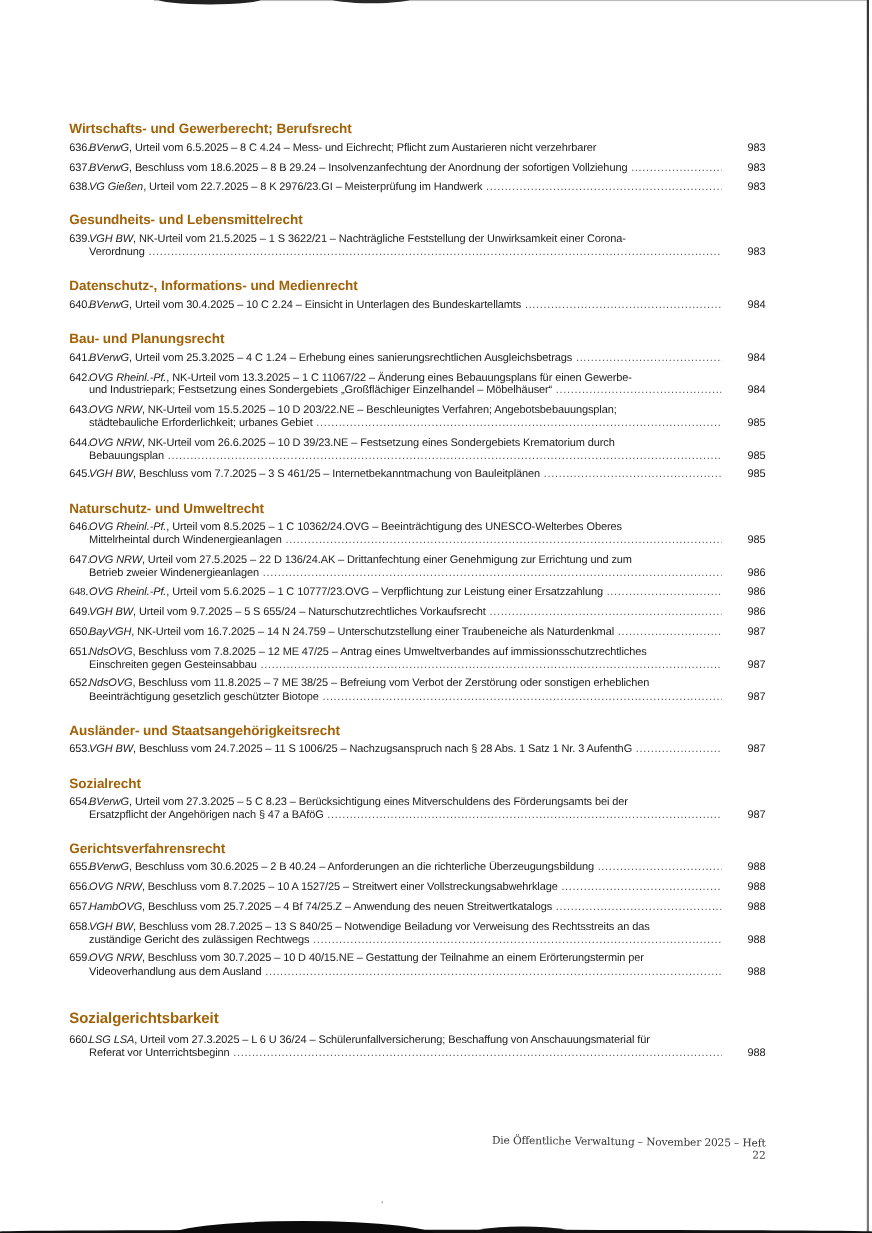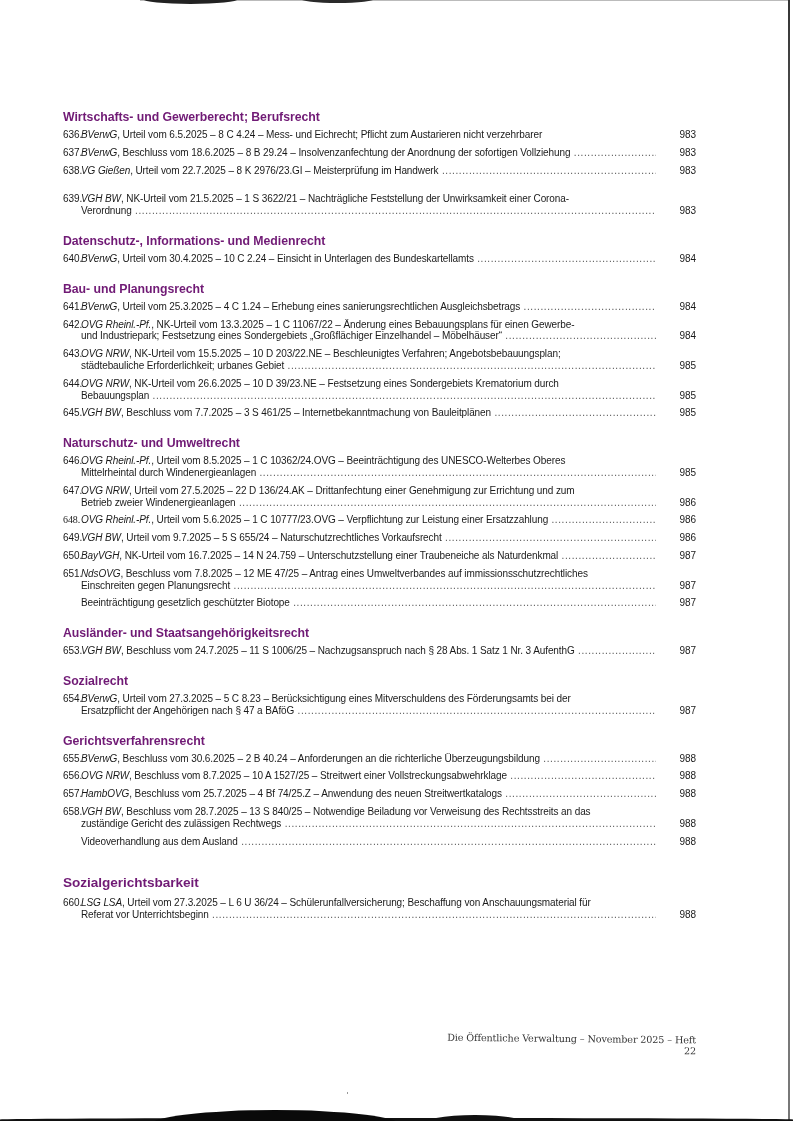--- a/index.html
+++ b/index.html
@@ -16,21 +16,21 @@
   .scan-right { left: 788px; top: 0; width: 2px; height: 1121px; background: linear-gradient(#333, #888 30%, #777); }
   .scan-bottom { left: 150px; top: 1110px; width: 250px; height: 30px; border-radius: 50% 50% 0 0; background: #0a0a0a; }
   .scan-bottom-b { left: 420px; top: 1115px; width: 110px; height: 20px; border-radius: 50% 50% 0 0; background: #111; }
   .scan-bottom-c { left: 0; top: 1118px; width: 793px; height: 3px; background: #111; }
 
   .content { position: absolute; left: 63px; top: 110px; width: 633px; }
   .section { margin-bottom: 17px; }
   .section.major { margin-top: 28px; }
   .section-heading {
     font-weight: bold; font-size: 12.3px; margin: 0 0 5px 0; letter-spacing: -0.05px;
-    color: #701a75;
+    color: #a16207;
   }
   .section.major .section-heading { font-size: 13.6px; margin-bottom: 7px; }
   .entry {
     position: relative; font-size: 10px; line-height: 11.8px;
     padding-left: 0; padding-right: 40px; margin-bottom: 6px;
     letter-spacing: -0.1px;
   }
   .entry-first { display: block; white-space: nowrap; }
   .entry-cont { display: flex; padding-left: 18px; }
   .entry-single { display: flex; }
@@ -73,20 +73,21 @@
       </div>
       <div class="entry">
         <div class="entry-single">
           <span class="entry-num" style="flex: 0 0 auto;">638.</span>
           <span class="leader-text"><span class="court">VG Gießen</span><span>, Urteil vom 22.7.2025 – 8 K 2976/23.GI – Meisterprüfung im Handwerk</span></span>
         </div>
         <span class="page-ref">983</span>
       </div>
     </div>
     <div class="section">
+      <div class="section-heading">Gesundheits- und Lebensmittelrecht</div>
       <div class="entry">
         <div class="entry-first"><span class="entry-num">639.</span><span class="court">VGH BW</span><span>, NK-Urteil vom 21.5.2025 – 1 S 3622/21 – Nachträgliche Feststellung der Unwirksamkeit einer Corona-</span></div>
         <div class="entry-cont">
           <span class="leader-text">Verordnung</span>
         </div>
         <span class="page-ref">983</span>
       </div>
     </div>
     <div class="section">
       <div class="section-heading">Datenschutz-, Informations- und Medienrecht</div>
@@ -169,25 +170,26 @@
       <div class="entry">
         <div class="entry-single">
           <span class="entry-num" style="flex: 0 0 auto;">650.</span>
           <span class="leader-text"><span class="court">BayVGH</span><span>, NK-Urteil vom 16.7.2025 – 14 N 24.759 – Unterschutzstellung einer Traubeneiche als Naturdenkmal</span></span>
         </div>
         <span class="page-ref">987</span>
       </div>
       <div class="entry">
         <div class="entry-first"><span class="entry-num">651.</span><span class="court">NdsOVG</span><span>, Beschluss vom 7.8.2025 – 12 ME 47/25 – Antrag eines Umweltverbandes auf immissionsschutzrechtliches</span></div>
         <div class="entry-cont">
-          <span class="leader-text">Einschreiten gegen Planungsrecht</span>
-        </div>
-        <span class="page-ref">987</span>
-      </div>
-      <div class="entry">
+          <span class="leader-text">Einschreiten gegen Gesteinsabbau</span>
+        </div>
+        <span class="page-ref">987</span>
+      </div>
+      <div class="entry">
+        <div class="entry-first"><span class="entry-num">652.</span><span class="court">NdsOVG</span><span>, Beschluss vom 11.8.2025 – 7 ME 38/25 – Befreiung vom Verbot der Zerstörung oder sonstigen erheblichen</span></div>
         <div class="entry-cont">
           <span class="leader-text">Beeinträchtigung gesetzlich geschützter Biotope</span>
         </div>
         <span class="page-ref">987</span>
       </div>
     </div>
     <div class="section">
       <div class="section-heading">Ausländer- und Staatsangehörigkeitsrecht</div>
       <div class="entry">
         <div class="entry-single">
@@ -231,20 +233,21 @@
         <span class="page-ref">988</span>
       </div>
       <div class="entry">
         <div class="entry-first"><span class="entry-num">658.</span><span class="court">VGH BW</span><span>, Beschluss vom 28.7.2025 – 13 S 840/25 – Notwendige Beiladung vor Verweisung des Rechtsstreits an das</span></div>
         <div class="entry-cont">
           <span class="leader-text">zuständige Gericht des zulässigen Rechtwegs</span>
         </div>
         <span class="page-ref">988</span>
       </div>
       <div class="entry">
+        <div class="entry-first"><span class="entry-num">659.</span><span class="court">OVG NRW</span><span>, Beschluss vom 30.7.2025 – 10 D 40/15.NE – Gestattung der Teilnahme an einem Erörterungstermin per</span></div>
         <div class="entry-cont">
           <span class="leader-text">Videoverhandlung aus dem Ausland</span>
         </div>
         <span class="page-ref">988</span>
       </div>
     </div>
     <div class="section major">
       <div class="section-heading">Sozialgerichtsbarkeit</div>
       <div class="entry">
         <div class="entry-first"><span class="entry-num">660.</span><span class="court">LSG LSA</span><span>, Urteil vom 27.3.2025 – L 6 U 36/24 – Schülerunfallversicherung; Beschaffung von Anschauungsmaterial für</span></div>

